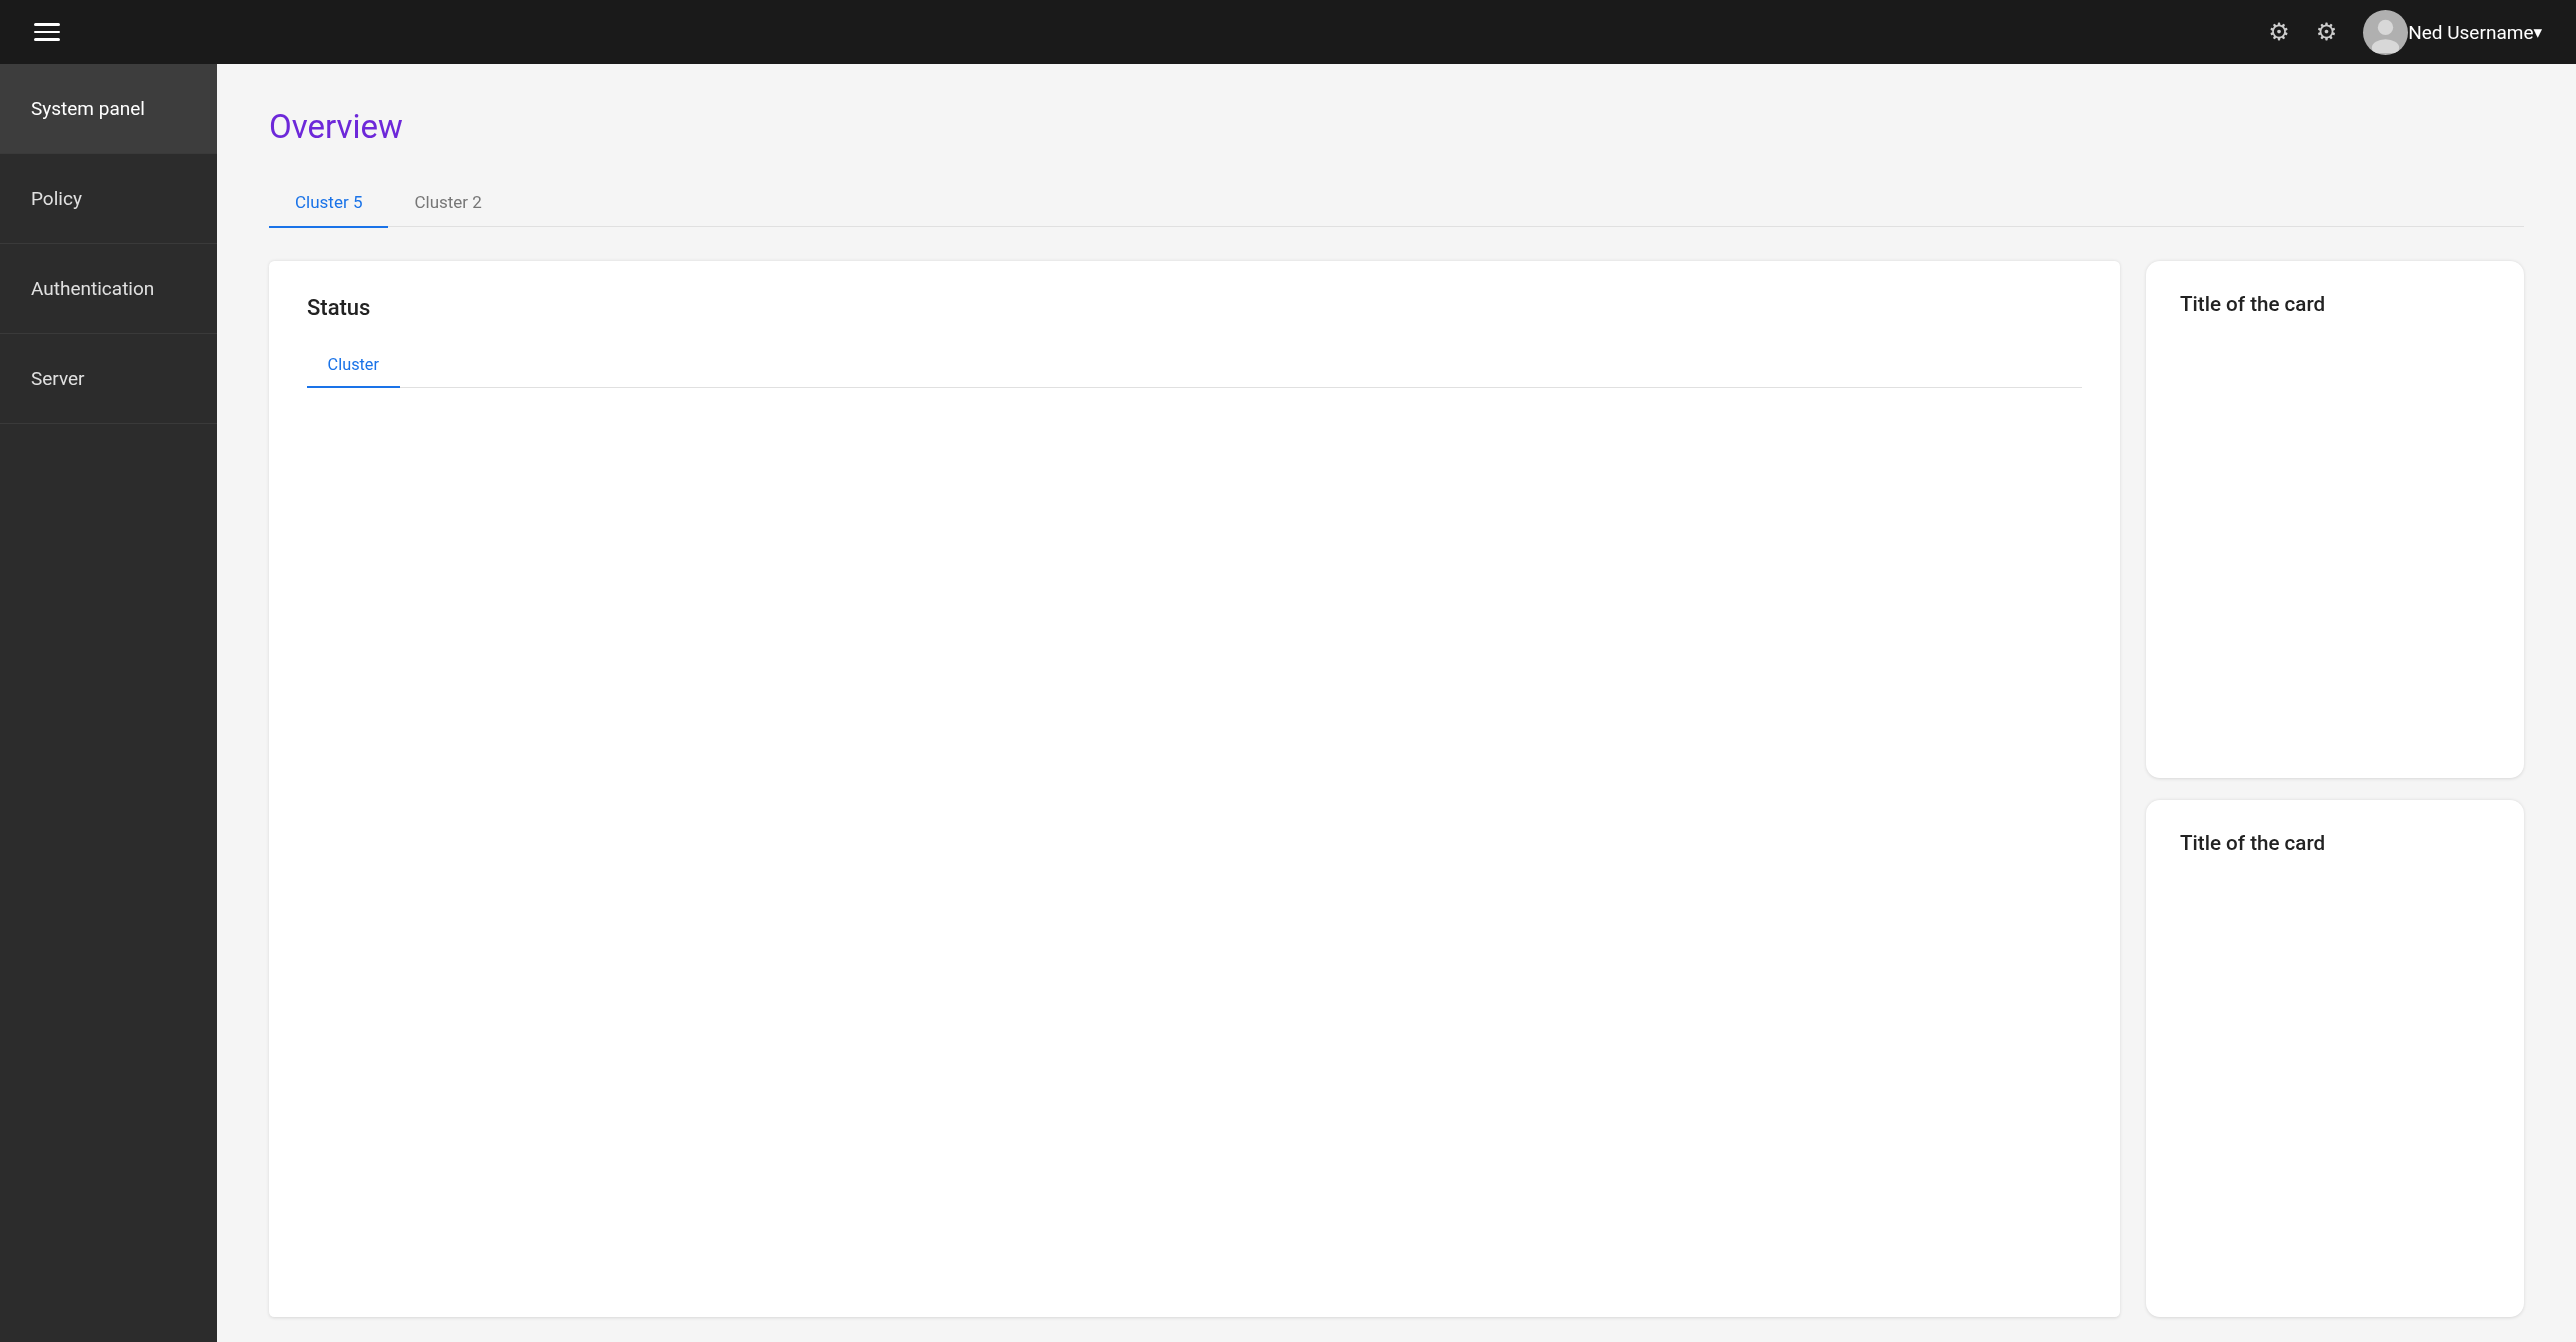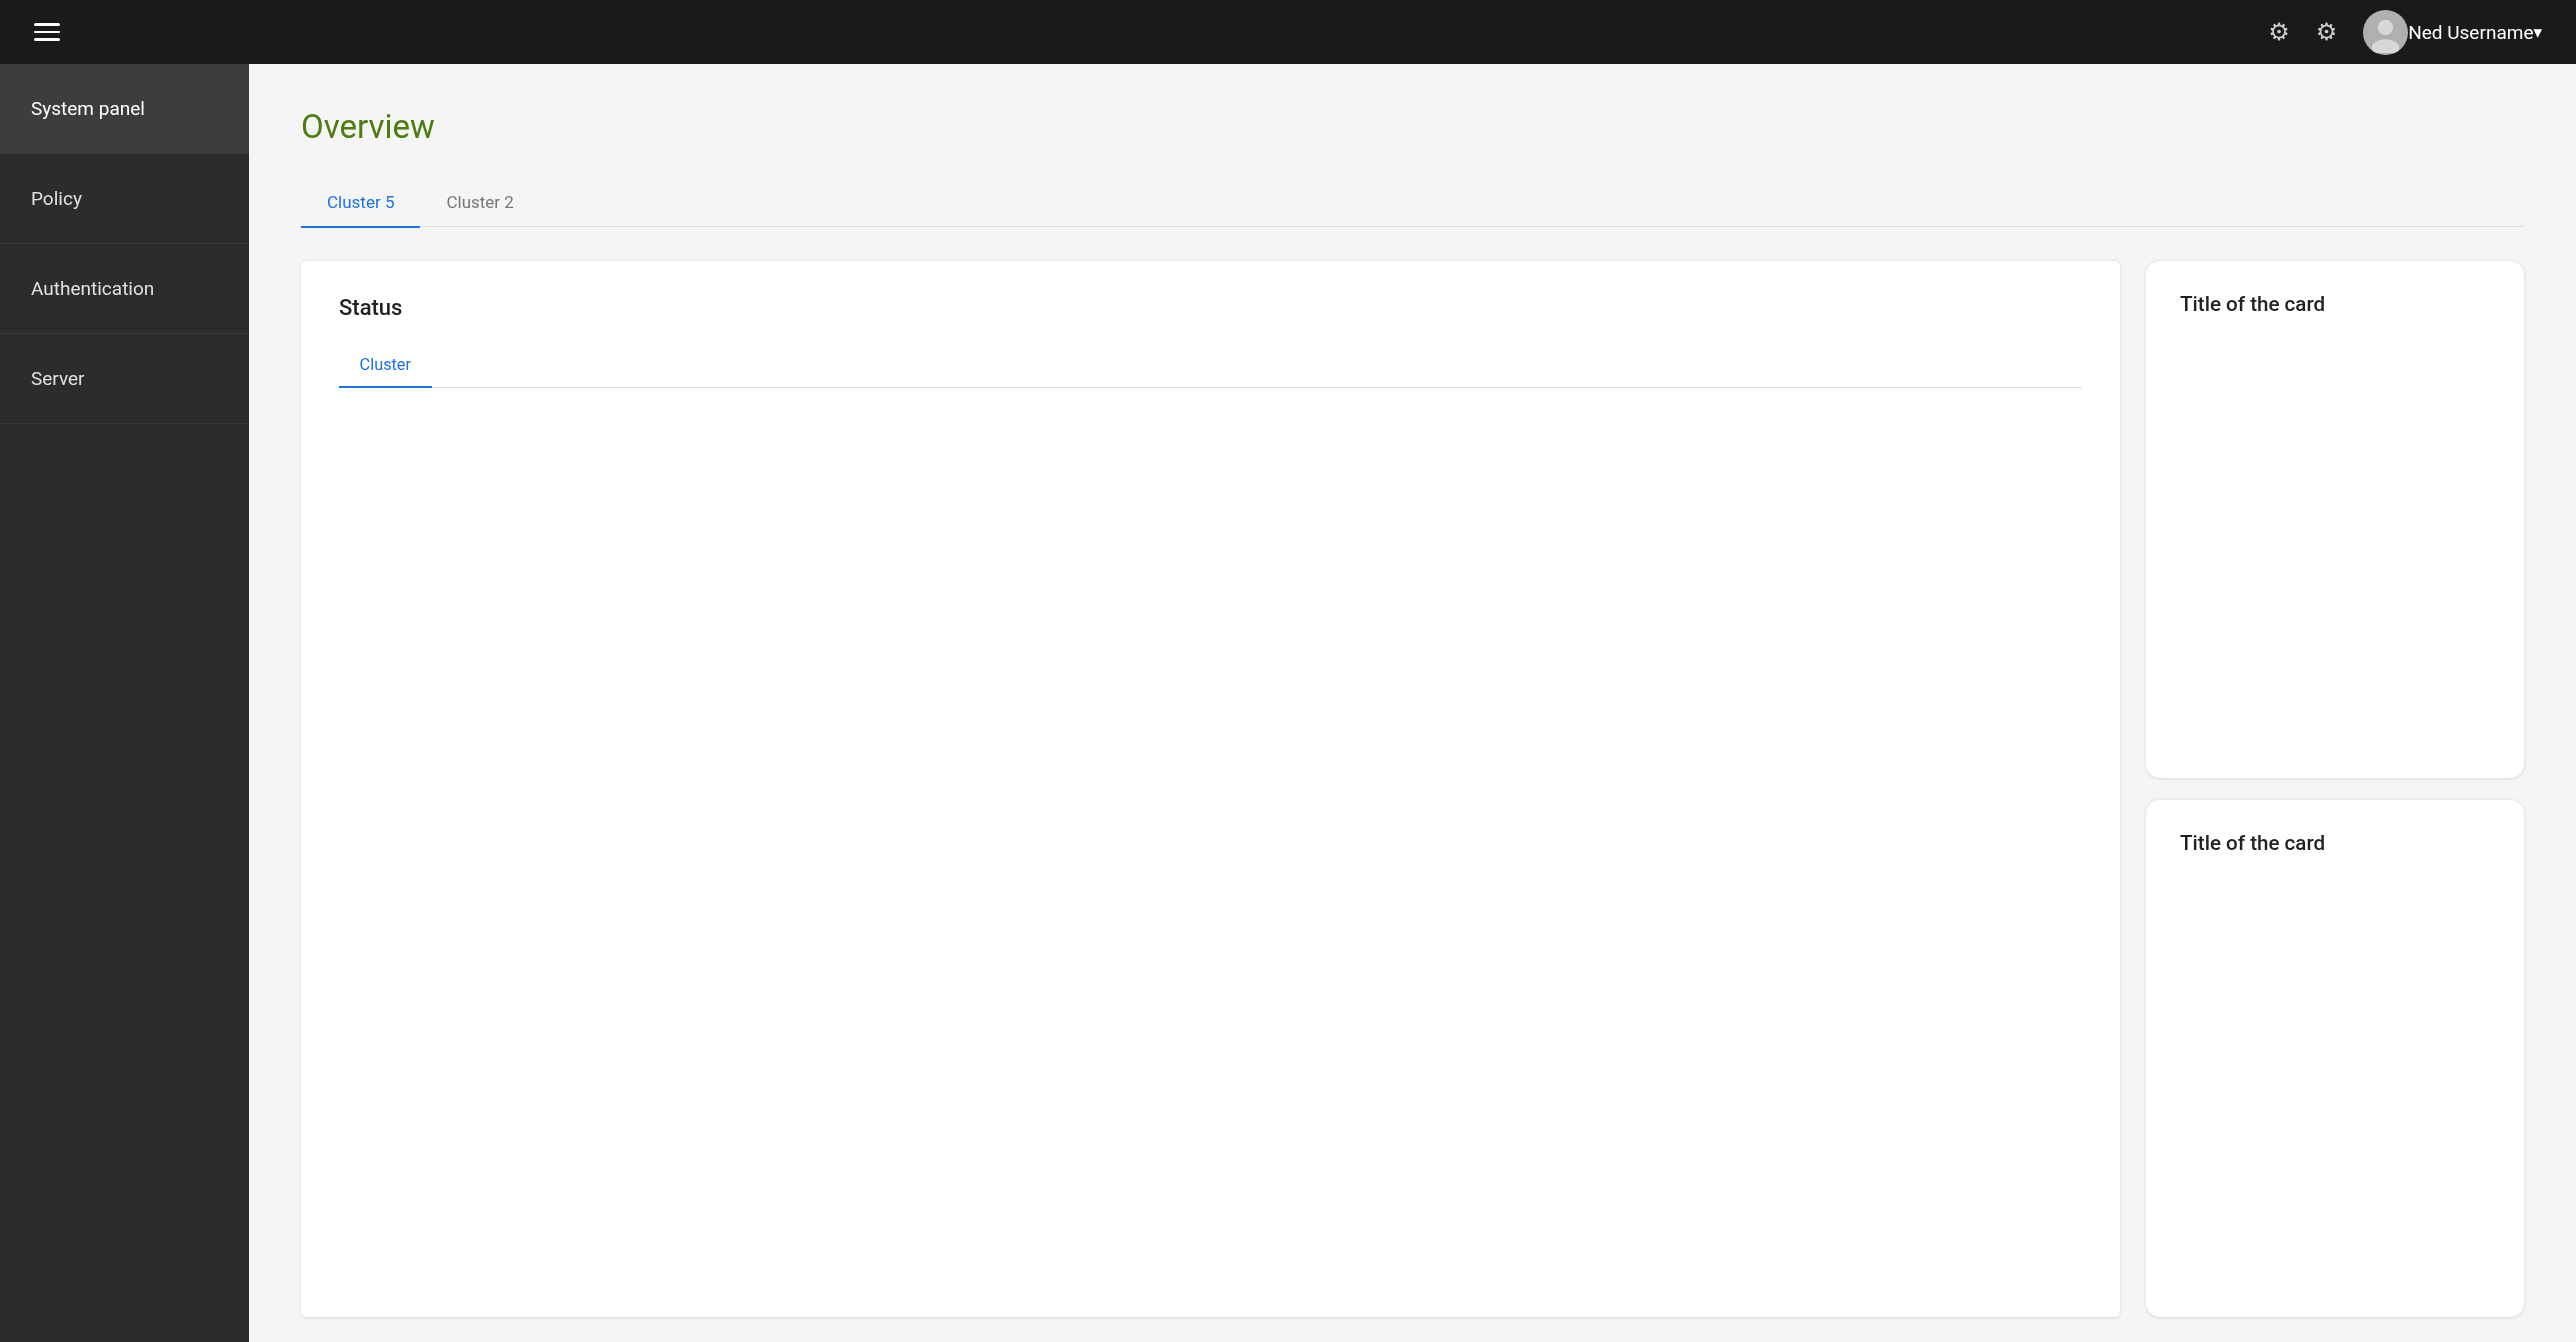--- a/index.html
+++ b/index.html
@@ -95,21 +95,21 @@
 
     
     .main-layout {
       display: flex;
       flex: 1;
       overflow: hidden;
     }
 
     
     .sidebar {
-      width: 249px;
+      width: 217px;
       background: #2c2c2c;
       flex-shrink: 0;
       display: flex;
       flex-direction: column;
     }
 
     .sidebar-item {
       padding: 33px 31px;
       color: #e0e0e0;
       font-size: 19px;
@@ -126,21 +126,21 @@
     .content {
       flex: 1;
       background: #f5f5f5;
       overflow: auto;
       padding: 43px 52px;
     }
 
     .page-title {
       font-size: 33px;
       font-weight: 400;
-      color: #4d7c0f;
+      color: #6d28d9;
       margin-bottom: 34px;
     }
 
     
     .cluster-tabs {
       display: flex;
       gap: 0;
       border-bottom: 1.7px solid #e0e0e0;
       margin-bottom: 34px;
     }

